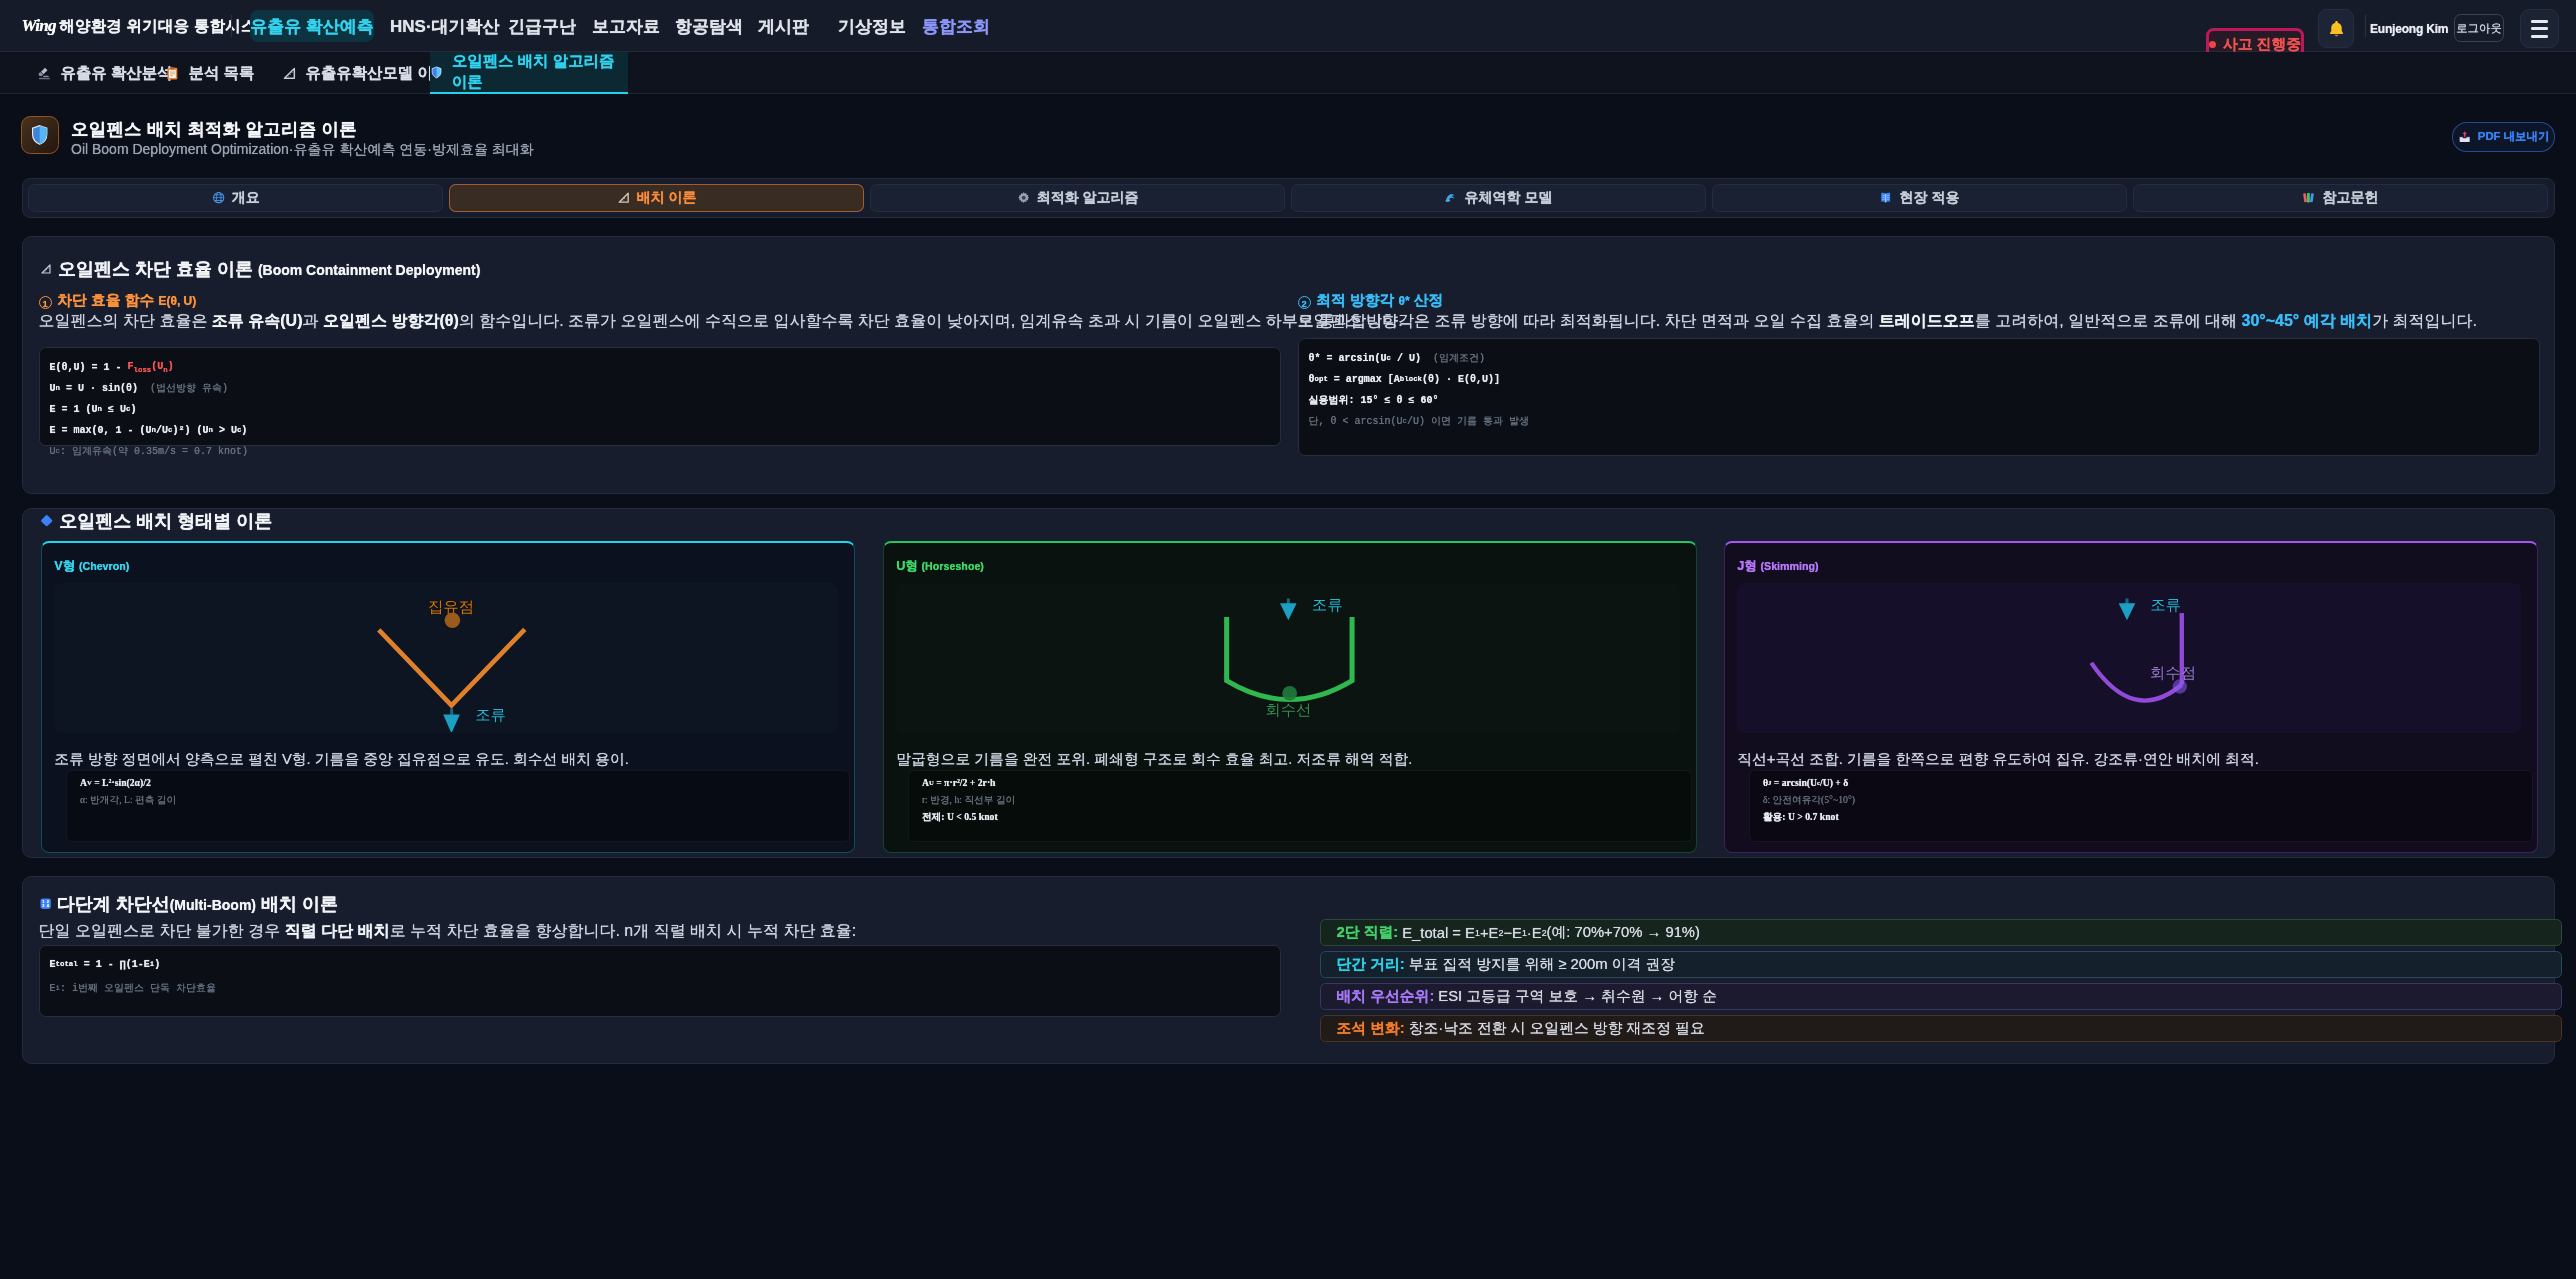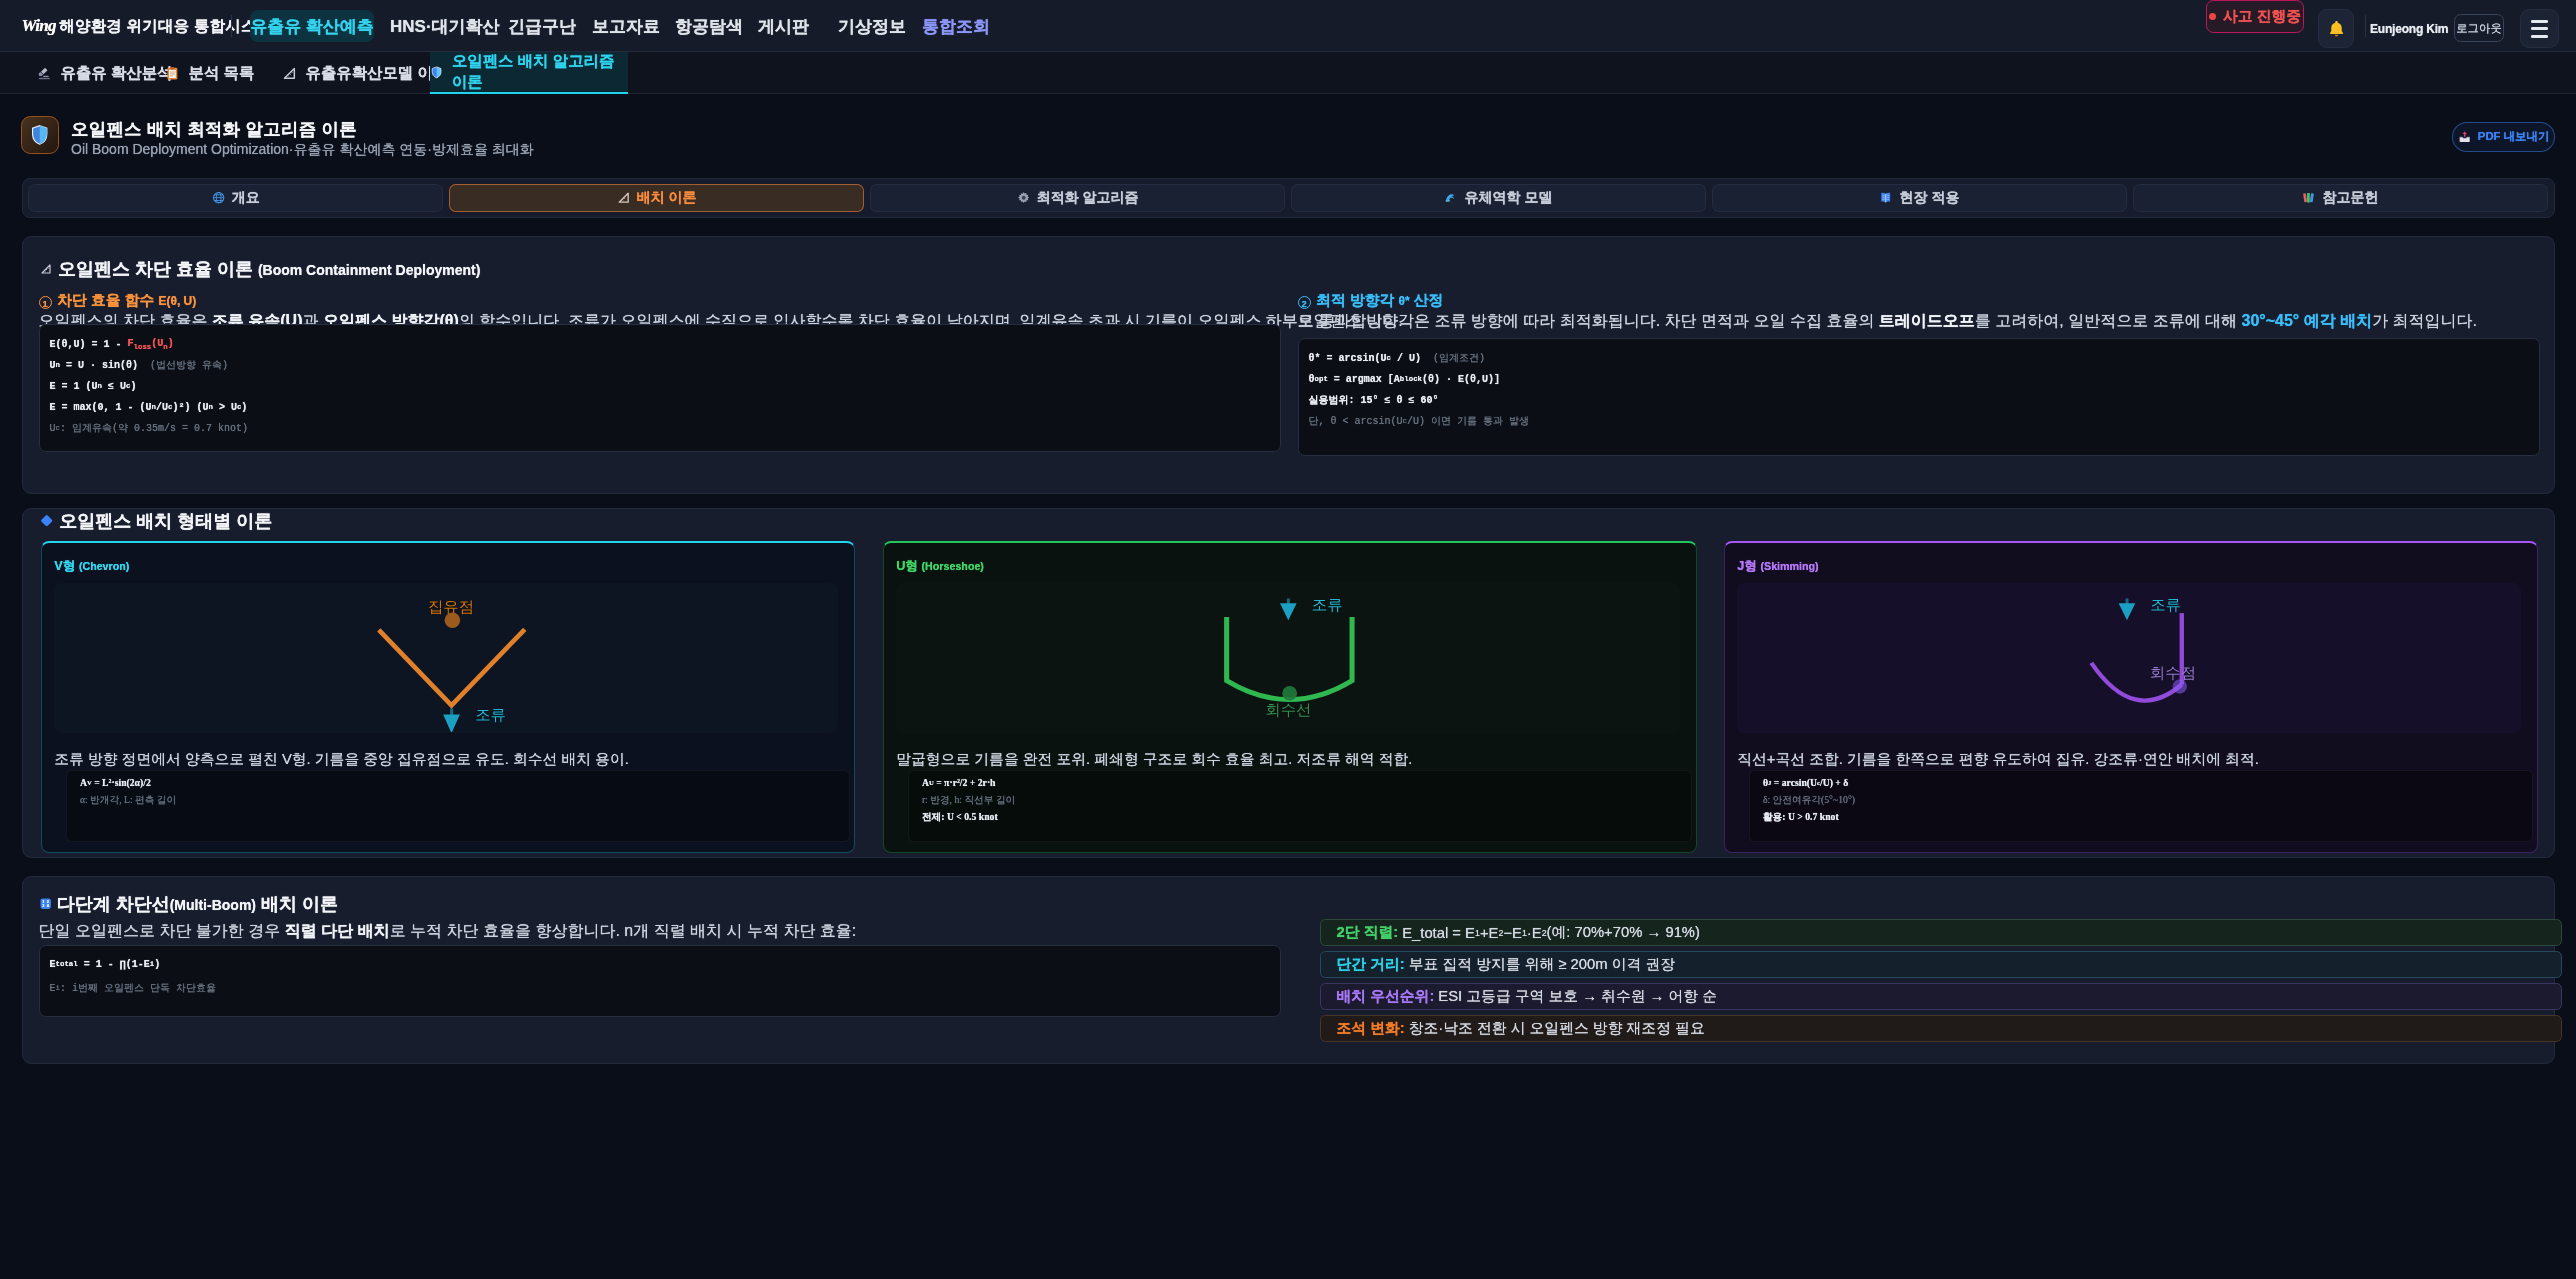--- a/index.html
+++ b/index.html
@@ -6,21 +6,21 @@
 #root{position:relative;width:2576px;height:1279px}
 #root div,#root span,#root b,#root sub{text-shadow:0 0 0.7px currentColor}
 
 #topbar{position:absolute;left:0;top:0;width:2576px;height:52px;background:#161b29;border-bottom:0.7px solid #232a3a}
 .brand{position:absolute;left:21.5px;top:0;height:52px;display:flex;align-items:center}
 .wing{font-family:"Liberation Serif",serif;font-style:italic;font-weight:700;font-size:17px;color:#fff;letter-spacing:-0.7px}
 .brandko{font-size:15.4px;font-weight:700;color:#f2f4f8;margin-left:3.4px;letter-spacing:0.3px}
 .vdiv{position:absolute;top:14.8px;width:0.7px;height:22px;background:#2a3246}
 .navitem{position:absolute;top:0;height:52px;display:flex;align-items:center;font-size:17px;font-weight:700;color:#dfe3ea;white-space:nowrap}
 #navpill{position:absolute;left:250px;top:10px;width:124px;height:32px;background:#0d3341;border-radius:8px;display:flex;align-items:center;justify-content:center;color:#35d4ee;font-size:17px;font-weight:700}
-.badge{position:absolute;left:2206px;top:0;width:98px;height:33px;border:1px solid #be185d;background:rgba(127,29,29,.15);border-radius:7.4px;display:flex;align-items:center;justify-content:center;gap:6.7px}
+.badge{position:absolute;left:2206px;top:28px;width:98px;height:33px;border:3px solid #be185d;background:rgba(127,29,29,.15);border-radius:7.4px;display:flex;align-items:center;justify-content:center;gap:6.7px}
 .badge .dot{width:7.4px;height:7.4px;border-radius:50%;background:#ef4444}
 .badge .t{color:#f05252;font-size:14.8px;font-weight:700;white-space:nowrap}
 .bellbox{position:absolute;left:2318px;top:9.4px;width:36px;height:39px;background:#1d2436;border:0.7px solid #262e42;border-radius:8.7px;display:flex;align-items:center;justify-content:center}
 .uname{position:absolute;left:2370px;top:5.4px;height:47px;display:flex;align-items:center;color:#e8ebf2;font-size:12px;font-weight:700;letter-spacing:-0.2px}
 .logout{position:absolute;left:2454px;top:14px;width:50px;height:28px;border:0.7px solid #39435a;border-radius:6.7px;display:flex;align-items:center;justify-content:center;color:#cbd5e1;font-size:11.4px}
 .burger{position:absolute;left:2520px;top:9.4px;width:39px;height:39px;background:#1c2332;border:0.7px solid #262e42;border-radius:9.4px;display:flex;flex-direction:column;align-items:center;justify-content:center;gap:4.4px}
 .burger i{display:block;width:17px;height:3px;background:#e5e9f0;border-radius:1.3px}
 
 #tabstrip{position:absolute;left:0;top:52px;width:2576px;height:42px;background:#0e131d;border-bottom:0.7px solid #1d2432}
 .stab{position:absolute;top:0;height:42px;display:flex;align-items:center;gap:8.7px;font-size:15.4px;font-weight:700;color:#d8dde8;white-space:nowrap}
@@ -176,21 +176,21 @@
 <div class="card" style="top:236px;height:258px">
   <div class="h2" style="top:20px">
         <svg width="12" height="12" viewBox="0 0 24 24">
           <path d="M4 20L20 4v16z" fill="none" stroke="#c9c9d9" stroke-width="2.4" stroke-linejoin="round"></path>
           <path d="M9 15l1.8 1.8M12 12l1.8 1.8M15 9l1.8 1.8" stroke="#c9c9d9" stroke-width="1.6"></path>
         </svg>
         <span>오일펜스 차단 효율 이론 <span class="lat">(Boom Containment Deployment)</span></span>
       </div>
   <div class="h3 o" style="left:16px;top:54px"><span class="circ">1</span>차단 효율 함수 <span style="font-size:12px">E(θ, U)</span></div>
   <div class="para" style="left:16px;top:74px">오일펜스의 차단 효율은 <b>조류 유속(U)</b>과 <b>오일펜스 방향각(θ)</b>의 함수입니다. 조류가 오일펜스에 수직으로 입사할수록 차단 효율이 낮아지며, 임계유속 초과 시 기름이 오일펜스 하부로 통과합니다.</div>
-  <div class="code" style="left:16px;top:87px;width:1242px;height:128px">
+  <div class="code" style="left:16px;top:110px;width:1242px;height:99px">
     <div class="ln">E(θ,U) = 1 - <span style="color:#f25555">F<sub>loss</sub>(U<sub>n</sub>)</span></div>
     <div class="ln">U<sub>n</sub> = U · sin(θ)  <span class="gy">(법선방향 유속)</span></div>
     <div class="ln">E = 1 (U<sub>n</sub> ≤ U<sub>c</sub>)</div>
     <div class="ln">E = max(0, 1 - (U<sub>n</sub>/U<sub>c</sub>)²) (U<sub>n</sub> &gt; U<sub>c</sub>)</div>
     <div class="ln gy">U<sub>c</sub>: 임계유속(약 0.35m/s = 0.7 knot)</div>
   </div>
   <div class="h3 b" style="left:1275px;top:54px"><span class="circ">2</span>최적 방향각 <span style="font-size:12px">θ*</span> 산정</div>
   <div class="para" style="left:1275px;top:74px">오일펜스 방향각은 조류 방향에 따라 최적화됩니다. 차단 면적과 오일 수집 효율의 <b>트레이드오프</b>를 고려하여, 일반적으로 조류에 대해 <b style="color:#38bdf8">30°~45° 예각 배치</b>가 최적입니다.</div>
   <div class="code" style="left:1275px;top:101px;width:1242px;height:118px">
     <div class="ln">θ* = arcsin(U<sub>c</sub> / U)  <span class="gy">(임계조건)</span></div>

